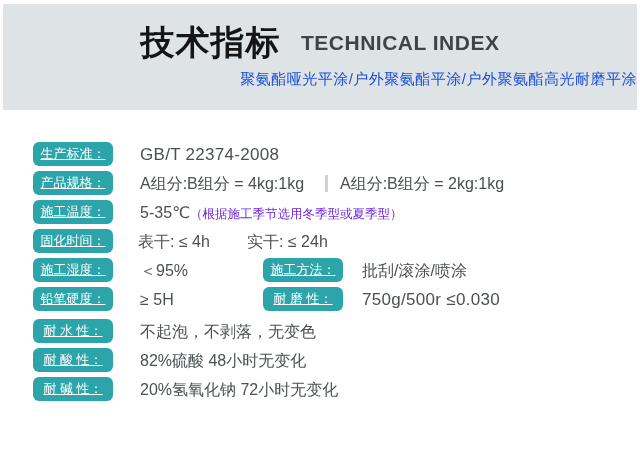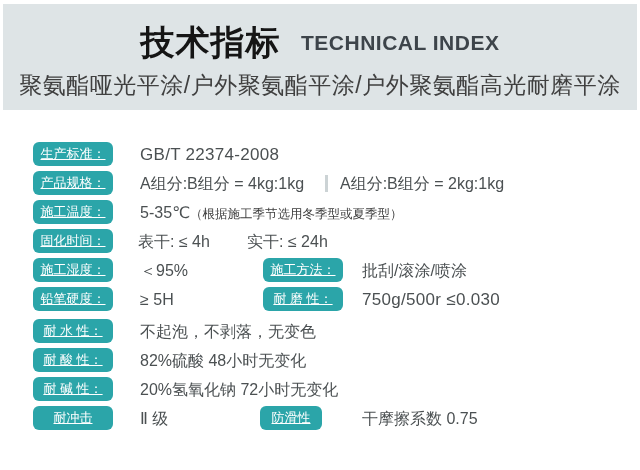--- a/index.html
+++ b/index.html
@@ -20,41 +20,41 @@
   .title-cn {
     font-size: 34px; font-weight: 900; color: #151515;
     letter-spacing: 1px; vertical-align: middle;
   }
   .title-en {
     font-size: 21px; font-weight: 700; color: #3d444a;
     letter-spacing: 0.5px; margin-left: 16px; vertical-align: middle;
   }
   .subtitle {
     position: absolute; top: 66px; left: 0; width: 100%;
-    text-align: center; font-size: 23px; color: #404040;
+    text-align: right; font-size: 15px; color: #1d4ed8;
     letter-spacing: 0.5px; white-space: nowrap;
   }
 
   
   .row { position: absolute; left: 0; width: 640px; height: 24px; }
   .badge {
     position: absolute; left: 33px; width: 80px; height: 24px;
     background: #2ba5a9; border-radius: 6px;
     color: #ffffff; font-size: 13px; line-height: 24px; text-align: center;
     white-space: nowrap; overflow: hidden; text-decoration: underline;
   }
   .badge2 { left: 263px; }
   .badge-slip { left: 260px; width: 62px; }
   .val {
     position: absolute; left: 140px; top: 0; height: 24px; line-height: 25px;
     font-size: 16px; color: #4b5052; white-space: nowrap;
   }
   .val2 { left: 362px; }
   .val-num { font-size: 17px; letter-spacing: 0.3px; }
-  .note { font-size: 12.5px; color: #404040; }
+  .note { font-size: 12.5px; color: #6d28d9; }
   .divider2 {
     position: absolute; left: 325px; top: 4px; width: 3px; height: 17px;
     background: #ccd3d5;
   }
   .r4-left  { left: 138px; }
   .r4-right { left: 247px; }
   .r2-right { left: 340px; }
 </style>
 </head>
 <body>
@@ -114,20 +114,14 @@
   <div class="row" style="top:348px">
     <span class="badge">耐 酸 性：</span>
     <span class="val">82%硫酸 48小时无变化</span>
   </div>
 
   <div class="row" style="top:377px">
     <span class="badge">耐 碱 性：</span>
     <span class="val">20%氢氧化钠 72小时无变化</span>
   </div>
 
-  <div class="row" style="top:406px">
-    <span class="badge">耐冲击</span>
-    <span class="val">Ⅱ 级</span>
-    <span class="badge badge-slip">防滑性</span>
-    <span class="val val2">干摩擦系数 0.75</span>
-  </div>
 
 </div>
 
 </body></html>

